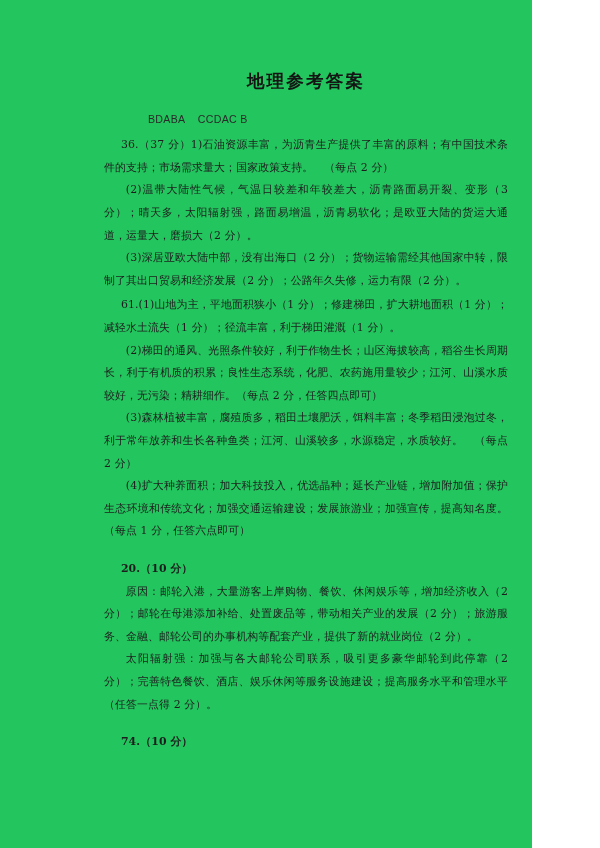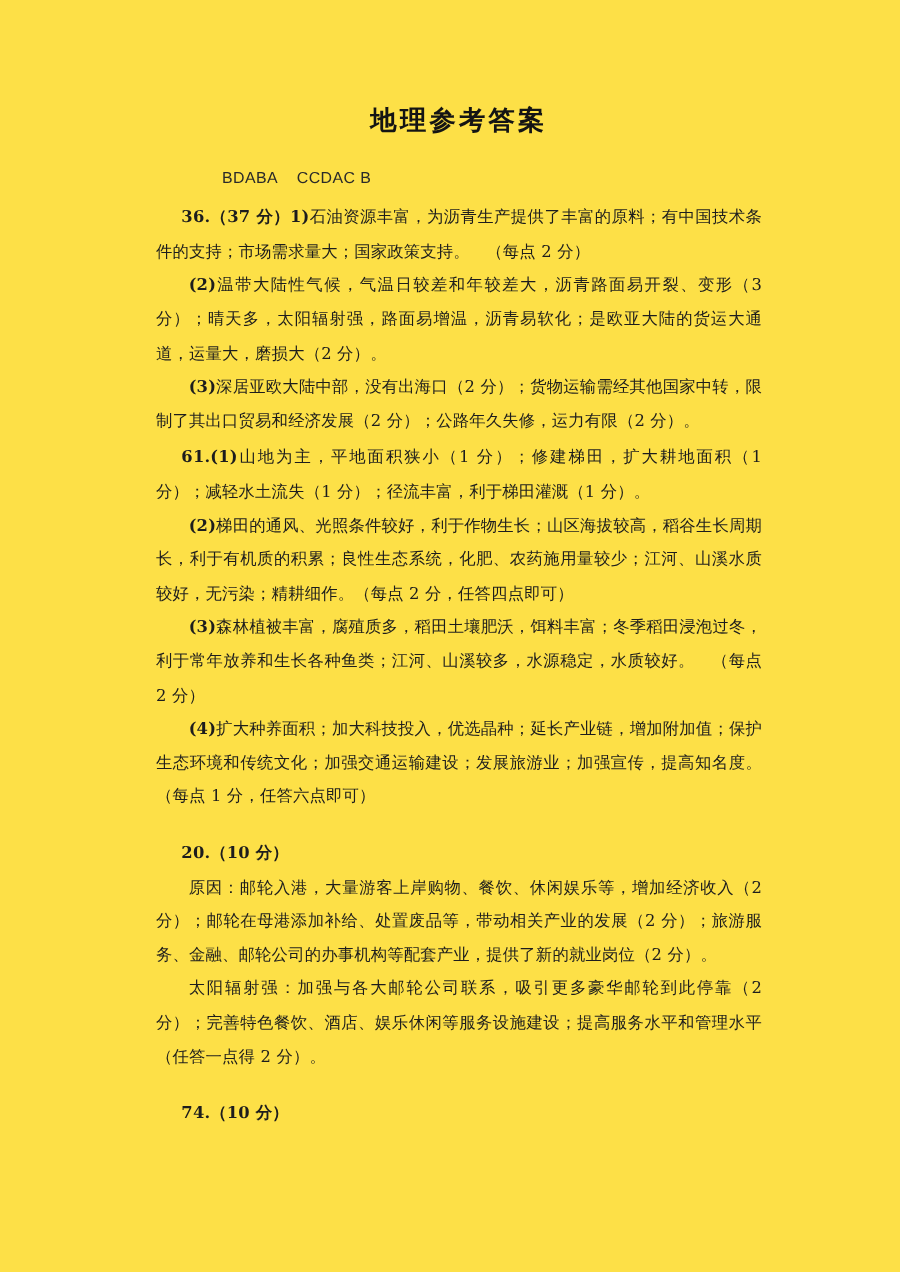--- a/index.html
+++ b/index.html
@@ -15,23 +15,23 @@
     overflow: hidden;
     font-family: "DejaVu Serif", "Liberation Serif", serif;
     color: #1a1a1a;
     -webkit-font-smoothing: antialiased;
   }
 
   .page {
     position: absolute;
     top: 0;
     left: 0;
-    width: 600px;
+    width: 532px;
     height: 848px;
-    background: #fde047;
+    background: #22c55e;
   }
 
   .sheet {
     position: absolute;
     left: 104px;
     top: 72px;
     width: 404px;
   }
 
   .doc-title {
@@ -69,21 +69,21 @@
     text-indent: 2em;
     letter-spacing: 0.12px;
     word-break: break-all;
   }
 
   .para.head-indent {
     text-indent: 1.55em;
   }
 
   .qnum {
-    font-weight: 700;
+    font-weight: 400;
   }
 
   .section-gap {
     height: 13px;
   }
 
   .heading-line {
     font-size: 10.9px;
     line-height: 22.6px;
     color: #1d1d1d;

